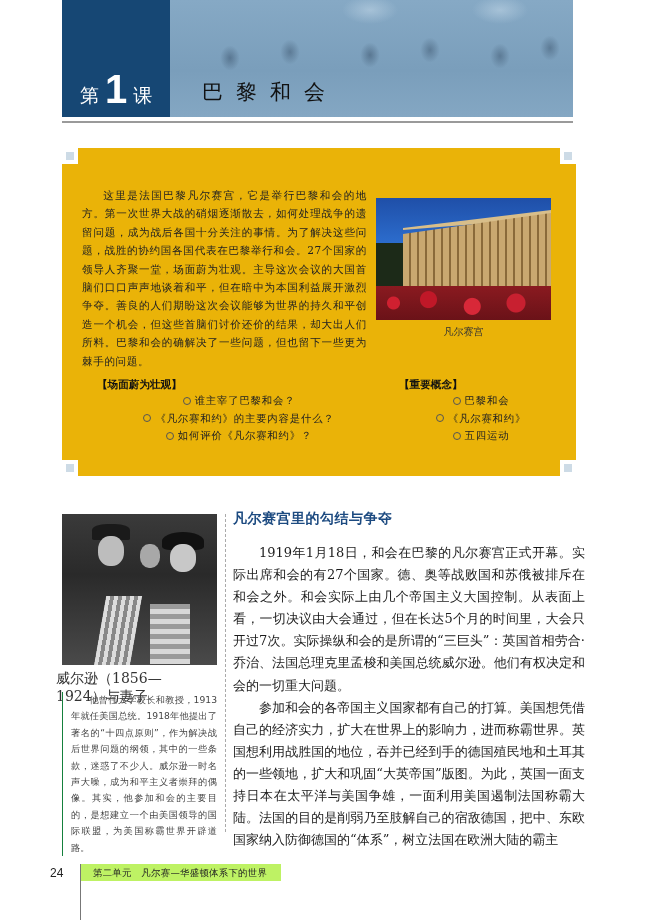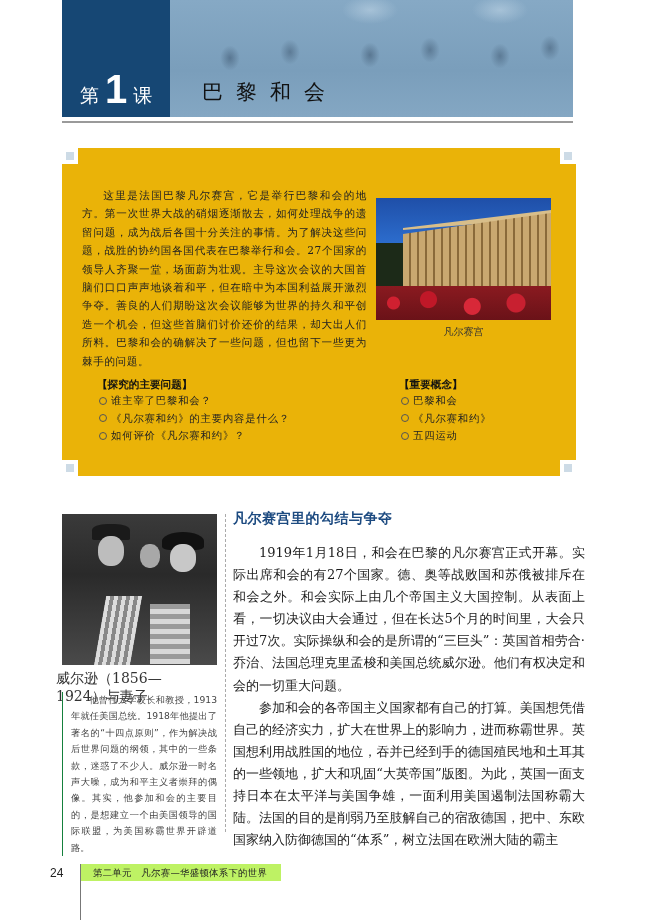--- a/index.html
+++ b/index.html
@@ -49,21 +49,21 @@
       radial-gradient(circle at 30% 40%, #c01828 0 8px, transparent 9px),
       radial-gradient(circle at 55% 60%, #d82838 0 8px, transparent 9px),
       radial-gradient(circle at 80% 50%, #c82030 0 9px, transparent 10px),
       linear-gradient(180deg, #8a1a20, #6a1218); }
     .trees { position: absolute; left: 0; top: 45px; width: 28px; height: 45px; background: #1c2a18; }
     .intro-photo-caption { position: absolute; left: 314px; top: 177px; width: 175px; text-align: center; font-size: 10px; color: #333; }
 
     .issues { position: absolute; left: 37px; top: 228px; width: 280px; }
     .concepts { position: absolute; left: 339px; top: 228px; width: 160px; }
     .list-title { font-family: "DejaVu Sans", sans-serif; font-weight: bold; font-size: 10.6px; line-height: 16px; margin-left: -2px; color: #111; }
-    .list-item { font-size: 10.4px; line-height: 17.6px; color: #222; display: flex; align-items: center; letter-spacing: 0.8px; }
+    .list-item { font-size: 10.4px; line-height: 17.6px; color: #222; display: flex; align-items: center; letter-spacing: 0.8px; justify-content: center; }
     .bullet { display: inline-block; width: 8px; height: 8px; border: 1px solid #555; border-radius: 50%; margin-right: 4px; flex: none; }
 
     
     .wilson-photo { position: absolute; left: 62px; top: 514px; width: 155px; height: 151px; overflow: hidden;
       background: linear-gradient(180deg, #3a3a3a 0%, #2a2a2a 40%, #4a4a4a 100%); }
     .w-hat1 { position: absolute; left: 30px; top: 10px; width: 38px; height: 16px; background: #1a1a1a; border-radius: 40% 40% 10% 10%; }
     .w-face1 { position: absolute; left: 36px; top: 22px; width: 26px; height: 30px; background: #bdbdbd; border-radius: 45%; }
     .w-hat2 { position: absolute; left: 100px; top: 18px; width: 42px; height: 18px; background: #111; border-radius: 50% 50% 20% 20%; }
     .w-face2 { position: absolute; left: 108px; top: 30px; width: 26px; height: 28px; background: #c8c8c8; border-radius: 45%; }
     .w-face3 { position: absolute; left: 78px; top: 30px; width: 20px; height: 24px; background: #a8a8a8; border-radius: 45%; }
@@ -109,21 +109,21 @@
 
   <div class="intro-photo">
     <div class="trees"></div>
     <div class="palace-roof"></div>
     <div class="palace"></div>
     <div class="flowers"></div>
   </div>
   <div class="intro-photo-caption">凡尔赛宫</div>
 
   <div class="issues">
-    <div class="list-title">【探究的主要问题】</div>
+    <div class="list-title">【场面蔚为壮观】</div>
     <div class="list-item">
         <span class="bullet"></span>
         <span>谁主宰了巴黎和会？</span>
       </div>
     <div class="list-item">
         <span class="bullet"></span>
         <span>《凡尔赛和约》的主要内容是什么？</span>
       </div>
     <div class="list-item">
         <span class="bullet"></span>

